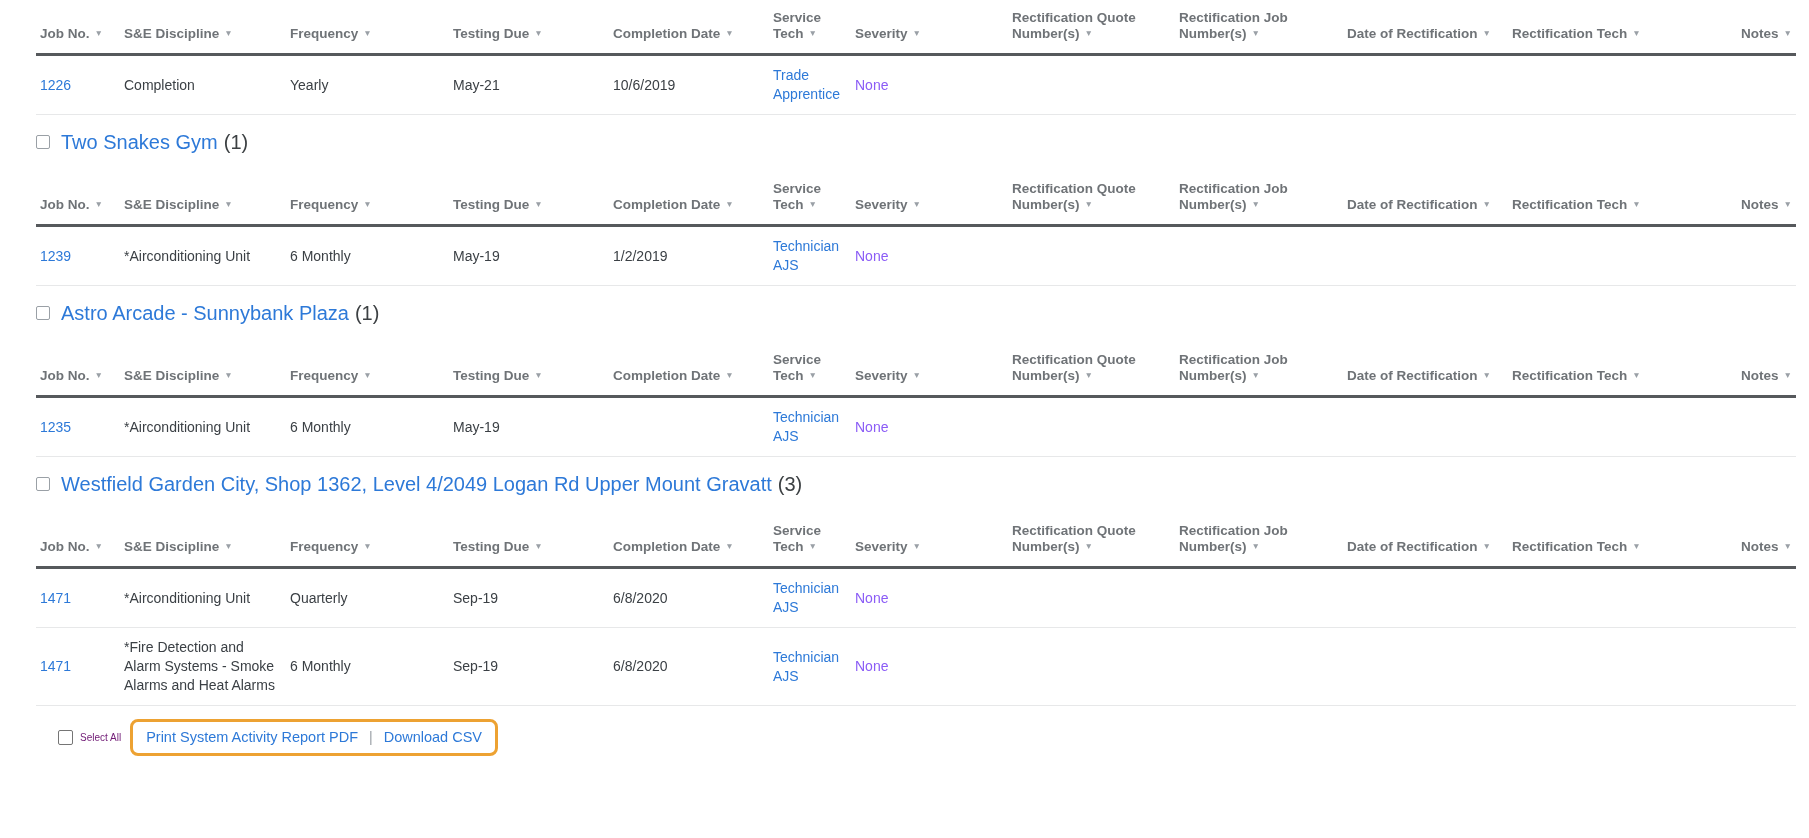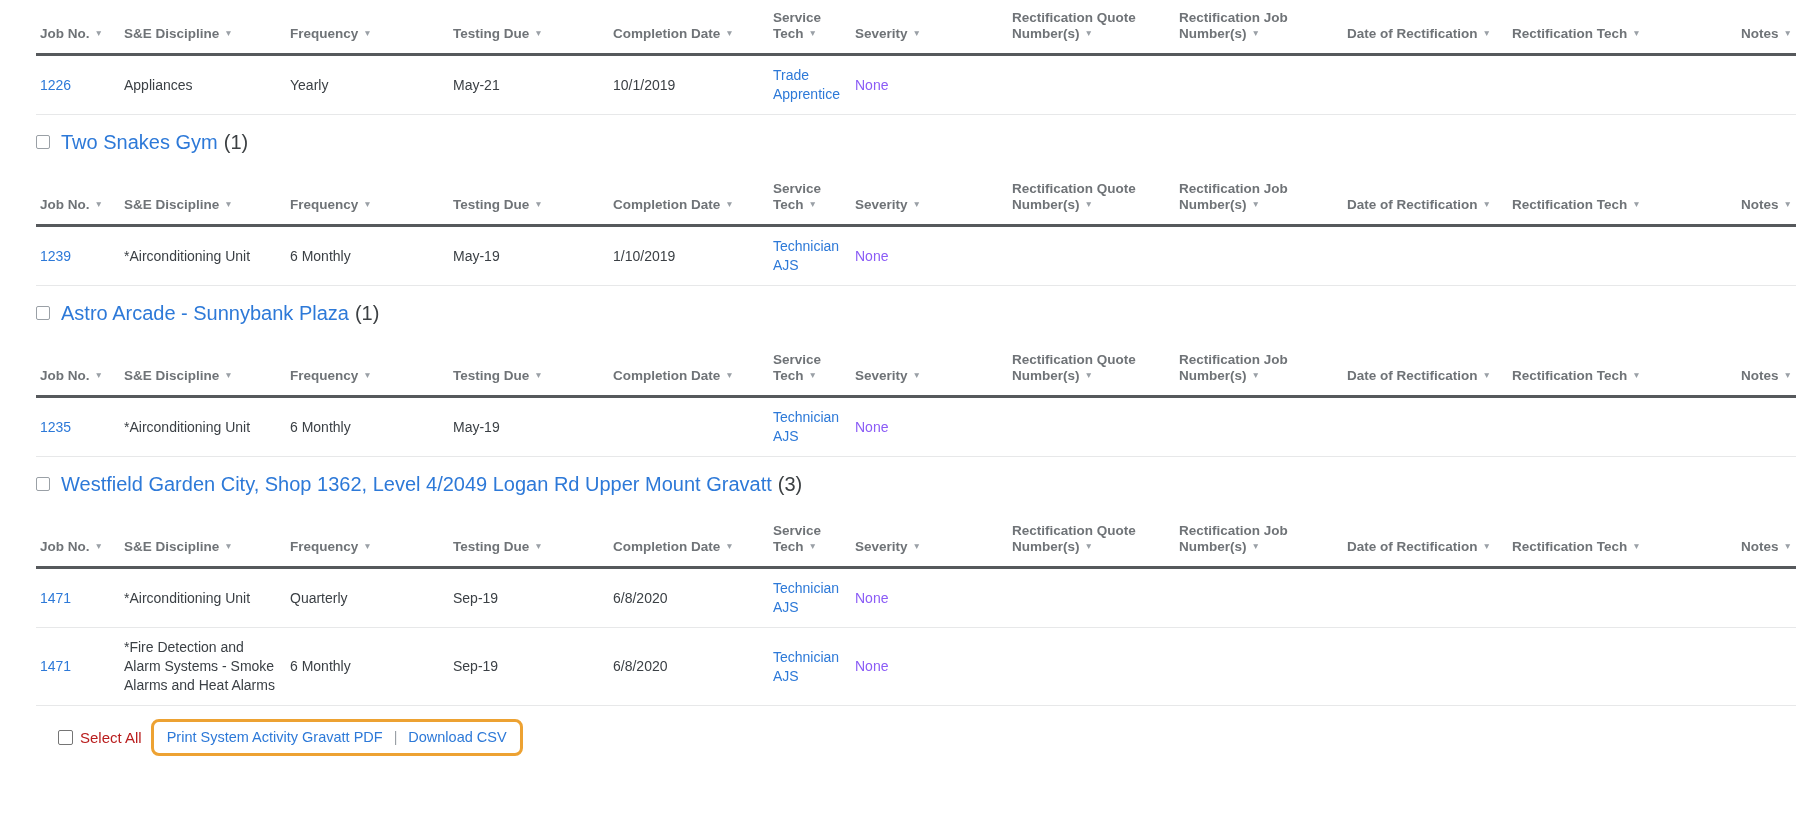--- a/index.html
+++ b/index.html
@@ -94,22 +94,22 @@
 
   
   .footer {
     display: flex;
     align-items: center;
     margin: 13px 0 0 58px;
   }
   .footer input[type="checkbox"] { width: 15px; height: 15px; border-radius: 2px; border-color: #757575; }
   .footer .select-all-label {
     margin-left: 7px;
-    font-size: 15px;
-    color: #b91c1c;
+    font-size: 10px;
+    color: #701a75;
   }
   .focus-ring {
     display: flex;
     align-items: center;
     margin-left: 9px;
     border: 3px solid #eda232;
     border-radius: 8px;
     padding: 5px 13px 7px 13px;
     height: 37px;
   }
@@ -148,24 +148,24 @@
             <td><span>Rectification Quote Number(s)</span><span class="arrow">▼</span></td>
             <td><span>Rectification Job Number(s)</span><span class="arrow">▼</span></td>
             <td><span>Date of Rectification</span><span class="arrow">▼</span></td>
             <td><span>Rectification Tech</span><span class="arrow">▼</span></td>
             <td><span>Notes</span><span class="arrow">▼</span></td>
           </tr>
         </thead>
         <tbody>
           <tr>
             <td><a class="job-link">1226</a></td>
-            <td><span>Appliances</span></td>
+            <td><span>Completion</span></td>
             <td><span>Yearly</span></td>
             <td><span>May-21</span></td>
-            <td><span>10/1/2019</span></td>
+            <td><span>10/6/2019</span></td>
             <td><a class="tech-link">Trade Apprentice</a></td>
             <td><span class="severity-none">None</span></td>
             <td></td>
             <td></td>
             <td></td>
             <td></td>
             <td></td>
           </tr>
         </tbody>
       </table>
@@ -206,21 +206,21 @@
             <td><span>Rectification Tech</span><span class="arrow">▼</span></td>
             <td><span>Notes</span><span class="arrow">▼</span></td>
           </tr>
         </thead>
         <tbody>
           <tr>
             <td><a class="job-link">1239</a></td>
             <td><span>*Airconditioning Unit</span></td>
             <td><span>6 Monthly</span></td>
             <td><span>May-19</span></td>
-            <td><span>1/10/2019</span></td>
+            <td><span>1/2/2019</span></td>
             <td><a class="tech-link">Technician AJS</a></td>
             <td><span class="severity-none">None</span></td>
             <td></td>
             <td></td>
             <td></td>
             <td></td>
             <td></td>
           </tr>
         </tbody>
       </table>
@@ -348,17 +348,17 @@
           </tr>
         </tbody>
       </table>
     </div>
   </div>
 
 <div class="footer">
   <input type="checkbox" style="">
   <span class="select-all-label">Select All</span>
   <div class="focus-ring">
-    <a class="action-link">Print System Activity Gravatt PDF</a>
+    <a class="action-link">Print System Activity Report PDF</a>
     <span class="pipe">|</span>
     <a class="action-link">Download CSV</a>
   </div>
 </div>
 
 </body></html>

